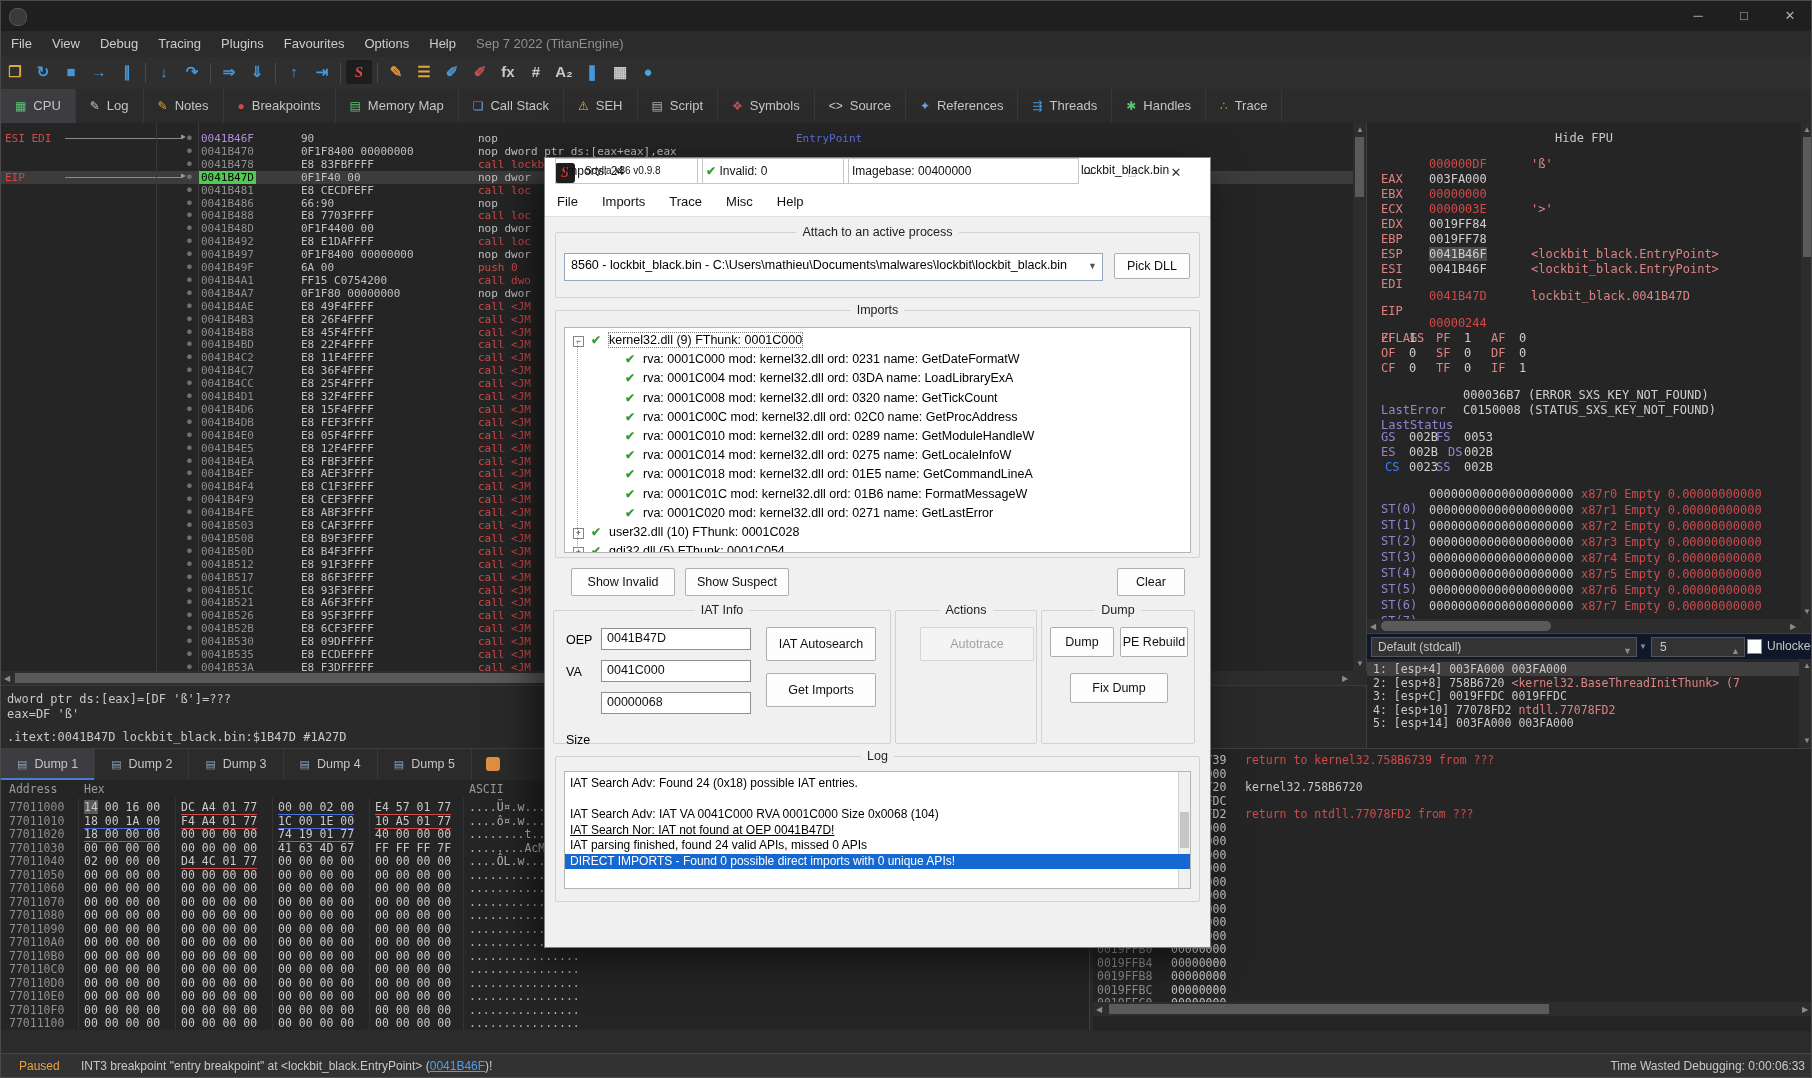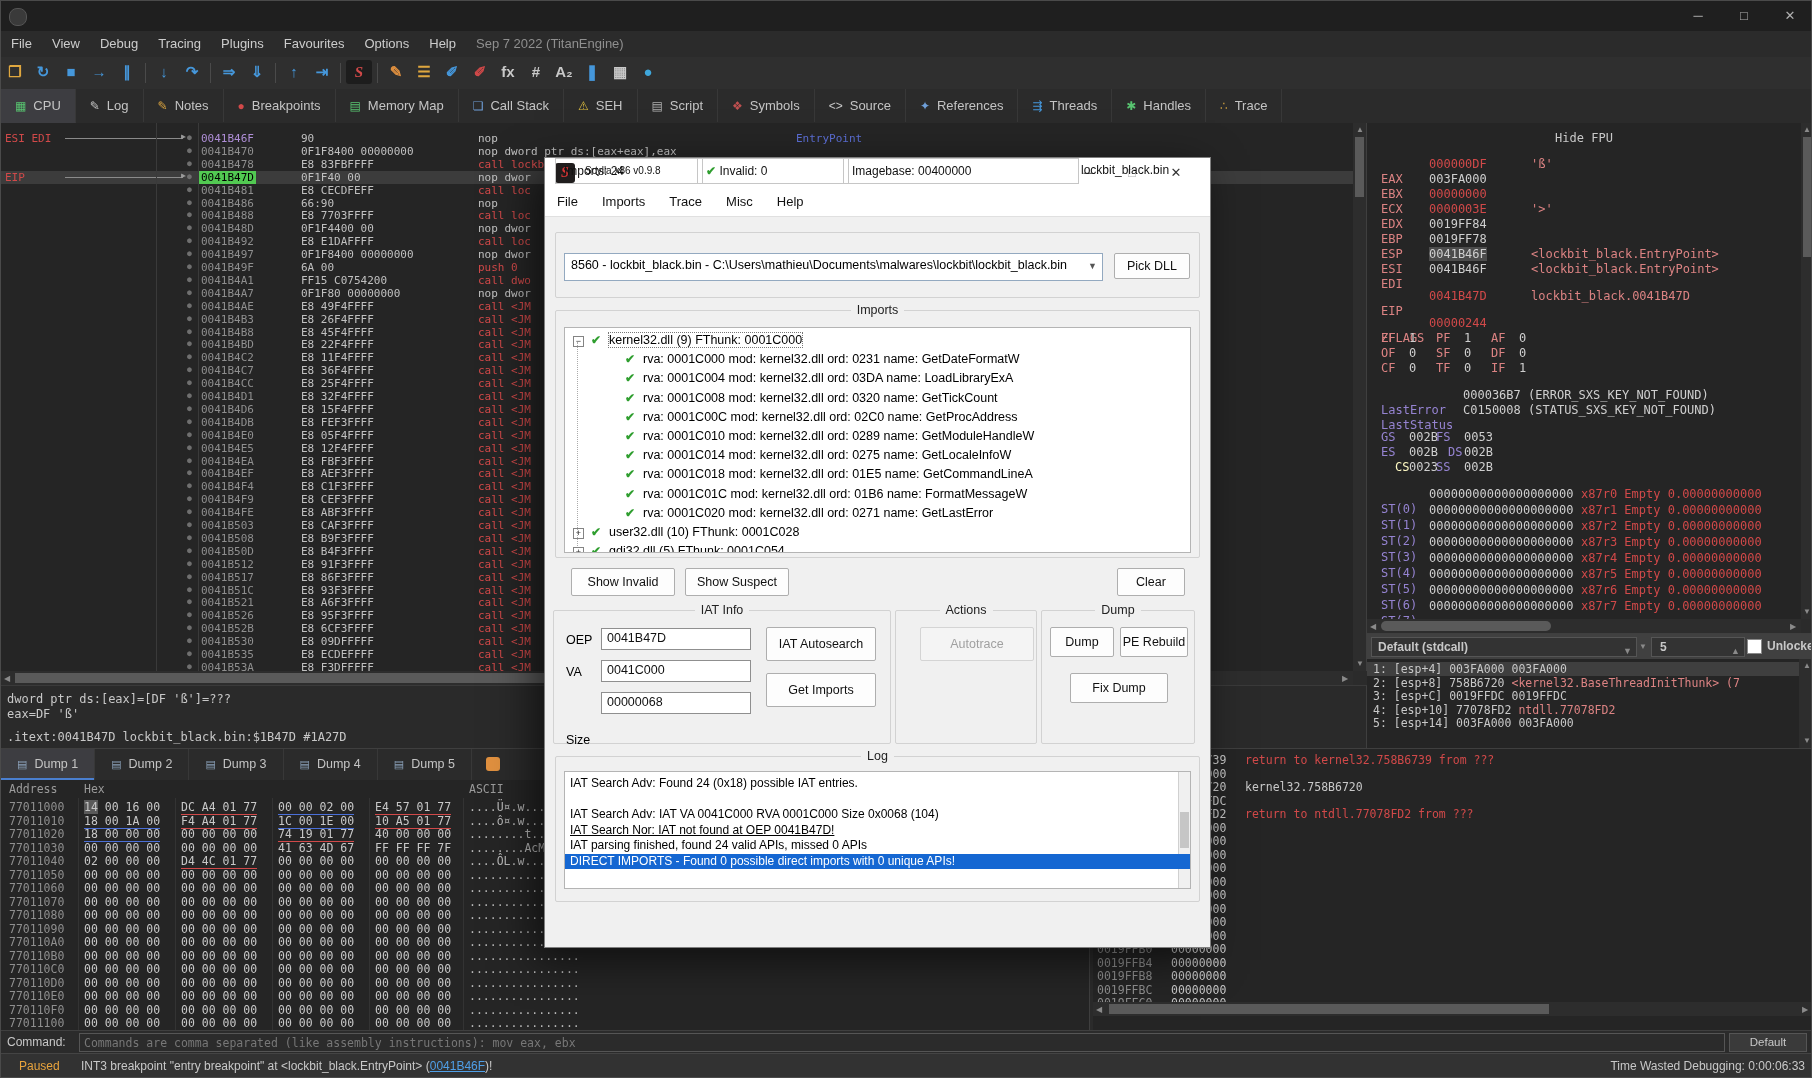--- a/index.html
+++ b/index.html
@@ -52,21 +52,21 @@
   .rn{position:absolute;left:14px;color:#dc8383;margin-top:15px;}
   .rn.purple{color:#9583d1;}
   .rv{position:absolute;left:62px;color:#cfcfcf;}
   .rv.red{color:#d14949;}
   .rv.hl{background:#4c4c4c;}
   .rx{position:absolute;left:164px;color:#dc8383;}
   .stv{position:absolute;left:62px;color:#cfcfcf;}
   .stx{position:absolute;left:214px;color:#d14949;white-space:pre;}
   #hidefpu{left:1366px;top:130px;width:434px;text-align:center;color:#c8c8c8;font-size:12px;}
   
-  #argshead{left:1366px;top:632px;width:446px;height:26px;background:#404040;border-top:1px solid #3f3f3f;border-bottom:1px solid #3f3f3f;font-weight:bold;}
+  #argshead{left:1366px;top:632px;width:446px;height:26px;background:#0f172a;border-top:1px solid #3f3f3f;border-bottom:1px solid #3f3f3f;}
   .combo{position:absolute;background:#333;border:1px solid #555;color:#c8c8c8;font-size:12px;}
   .combo .arr{position:absolute;right:4px;top:4px;color:#8a8a8a;font-size:9px;}
   #args{left:1366px;top:658px;width:446px;height:89px;background:#252525;overflow:hidden;}
   .argrow{position:absolute;left:0;width:432px;font-size:11.5px;color:#c8c8c8;white-space:pre;padding-left:6px;}
   .argrow.hl{background:#3f3f3f;}
   .argrow .sym{color:#dc8383;}
   
   #dumptabs{left:0;top:747px;width:1088px;height:32px;background:#2b2b2b;border-top:1px solid #3f3f3f;}
   .dtab{display:inline-block;height:31px;line-height:31px;padding:0 16px;color:#c4c4c4;font-size:12.5px;border-right:1px solid #383838;vertical-align:top;}
   .dtab .tico{margin-right:7px;color:#8aa0b8;font-size:11px;}
@@ -229,21 +229,21 @@
       <div class="regrow" style="top: 139px;"><span class="rn">EDI</span><span class="rv">0041B46F</span><span class="rx">&lt;lockbit_black.EntryPoint&gt;</span></div>
       <div class="regrow" style="top: 166px;"><span class="rn">EIP</span><span class="rv red">0041B47D</span><span class="rx">lockbit_black.0041B47D</span></div>
       <div class="regrow" style="top: 193px;"><span class="rn">EFLAGS</span><span class="rv red">00000244</span></div>
       <div class="regrow" style="top: 208px;"><span style="position: absolute; left: 14px; color: rgb(220, 131, 131);">ZF</span><span style="position: absolute; left: 42px; color: rgb(207, 207, 207);">1</span><span style="position: absolute; left: 69px; color: rgb(220, 131, 131);">PF</span><span style="position: absolute; left: 97px; color: rgb(207, 207, 207);">1</span><span style="position: absolute; left: 124px; color: rgb(220, 131, 131);">AF</span><span style="position: absolute; left: 152px; color: rgb(207, 207, 207);">0</span></div>
       <div class="regrow" style="top: 223px;"><span style="position: absolute; left: 14px; color: rgb(220, 131, 131);">OF</span><span style="position: absolute; left: 42px; color: rgb(207, 207, 207);">0</span><span style="position: absolute; left: 69px; color: rgb(220, 131, 131);">SF</span><span style="position: absolute; left: 97px; color: rgb(207, 207, 207);">0</span><span style="position: absolute; left: 124px; color: rgb(220, 131, 131);">DF</span><span style="position: absolute; left: 152px; color: rgb(207, 207, 207);">0</span></div>
       <div class="regrow" style="top: 238px;"><span style="position: absolute; left: 14px; color: rgb(220, 131, 131);">CF</span><span style="position: absolute; left: 42px; color: rgb(207, 207, 207);">0</span><span style="position: absolute; left: 69px; color: rgb(220, 131, 131);">TF</span><span style="position: absolute; left: 97px; color: rgb(207, 207, 207);">0</span><span style="position: absolute; left: 124px; color: rgb(220, 131, 131);">IF</span><span style="position: absolute; left: 152px; color: rgb(207, 207, 207);">1</span></div>
       <div class="regrow" style="top: 265px;"><span class="rn purple">LastError</span><span style="position: absolute; left: 96px; color: rgb(207, 207, 207);">000036B7 (ERROR_SXS_KEY_NOT_FOUND)</span></div>
       <div class="regrow" style="top: 280px;"><span class="rn purple">LastStatus</span><span style="position: absolute; left: 96px; color: rgb(207, 207, 207);">C0150008 (STATUS_SXS_KEY_NOT_FOUND)</span></div>
       <div class="regrow" style="top: 307px;"><span style="position: absolute; left: 14px; color: rgb(149, 131, 209);">GS</span><span style="position: absolute; left: 42px; color: rgb(207, 207, 207);">002B</span><span style="position: absolute; left: 69px; color: rgb(149, 131, 209);">FS</span><span style="position: absolute; left: 97px; color: rgb(207, 207, 207);">0053</span></div>
       <div class="regrow" style="top: 322px;"><span style="position: absolute; left: 14px; color: rgb(149, 131, 209);">ES</span><span style="position: absolute; left: 42px; color: rgb(207, 207, 207);">002B</span><span style="position: absolute; left: 69px; color: rgb(149, 131, 209); padding-left: 12px;">DS</span><span style="position: absolute; left: 97px; color: rgb(207, 207, 207);">002B</span></div>
-      <div class="regrow" style="top: 337px;"><span style="position: absolute; left: 28px; color: #fef9c3;">CS</span><span style="position: absolute; left: 42px; color: rgb(207, 207, 207);">0023</span><span style="position: absolute; left: 69px; color: rgb(149, 131, 209);">SS</span><span style="position: absolute; left: 97px; color: rgb(207, 207, 207);">002B</span></div>
+      <div class="regrow" style="top: 337px;"><span style="position: absolute; left: 18px; color: #3b82f6;">CS</span><span style="position: absolute; left: 42px; color: rgb(207, 207, 207);">0023</span><span style="position: absolute; left: 69px; color: rgb(149, 131, 209);">SS</span><span style="position: absolute; left: 97px; color: rgb(207, 207, 207);">002B</span></div>
       <div class="regrow" style="top: 364px;"><span class="rn purple">ST(0)</span><span class="stv">00000000000000000000</span><span class="stx">x87r0 Empty 0.00000000000</span></div>
       <div class="regrow" style="top: 380px;"><span class="rn purple">ST(1)</span><span class="stv">00000000000000000000</span><span class="stx">x87r1 Empty 0.00000000000</span></div>
       <div class="regrow" style="top: 396px;"><span class="rn purple">ST(2)</span><span class="stv">00000000000000000000</span><span class="stx">x87r2 Empty 0.00000000000</span></div>
       <div class="regrow" style="top: 412px;"><span class="rn purple">ST(3)</span><span class="stv">00000000000000000000</span><span class="stx">x87r3 Empty 0.00000000000</span></div>
       <div class="regrow" style="top: 428px;"><span class="rn purple">ST(4)</span><span class="stv">00000000000000000000</span><span class="stx">x87r4 Empty 0.00000000000</span></div>
       <div class="regrow" style="top: 444px;"><span class="rn purple">ST(5)</span><span class="stv">00000000000000000000</span><span class="stx">x87r5 Empty 0.00000000000</span></div>
       <div class="regrow" style="top: 460px;"><span class="rn purple">ST(6)</span><span class="stv">00000000000000000000</span><span class="stx">x87r6 Empty 0.00000000000</span></div>
       <div class="regrow" style="top: 476px;"><span class="rn purple">ST(7)</span><span class="stv">00000000000000000000</span><span class="stx">x87r7 Empty 0.00000000000</span></div>
     </div>
   <div id="hidefpu" class="abs mono">Hide FPU</div>
@@ -333,43 +333,39 @@
       <div class="srow" style="top: 220px; left: 0px; width: 720px; position: absolute;"><span class="saddr">0019FFB8</span><span class="sval">00000000</span></div>
       <div class="srow" style="top: 233.5px; left: 0px; width: 720px; position: absolute;"><span class="saddr">0019FFBC</span><span class="sval">00000000</span></div>
       <div class="srow" style="top: 247px; left: 0px; width: 720px; position: absolute;"><span class="saddr">0019FFC0</span><span class="sval">00000000</span></div>
     </div>
   <div class="abs sbtrack" style="left:1092px;top:1001px;width:720px;height:14px;z-index:60;">
     <div class="sbarrow" style="left:3px;top:3px;">◀</div>
     <div class="sbthumb" style="left:16px;top:2px;width:440px;height:10px;"></div>
     <div class="sbarrow" style="left:709px;top:3px;">▶</div>
   </div>
 
-  <div id="cmdbar" class="abs">
-    <div id="cmdlabel">Command:</div>
-    <input id="cmdinput" class="mono" placeholder="Commands are comma separated (like assembly instructions): mov eax, ebx" style="">
-    <div id="cmddefault">Default</div>
-  </div>
 
   <div id="statusbar" class="abs">
     <div id="st-state">Paused</div>
     <div id="st-msg"><span>INT3 breakpoint "entry breakpoint" at &lt;lockbit_black.EntryPoint&gt; (</span><a>0041B46F</a><span>)!</span></div>
     <div id="st-right">Time Wasted Debugging: 0:00:06:33</div>
   </div>
 
   <div id="scylla" class="abs">
     <div id="sc-title">
       <div class="sico">S</div>
       <div class="ttxt">Scylla x86 v0.9.8</div>
       <div class="scwbtn" style="left:521px">─</div>
       <div class="scwbtn dis" style="left:565px">□</div>
       <div class="scwbtn" style="left:609px">✕</div>
     </div>
     <div id="sc-menu"><span class="scmenuitem">File</span><span class="scmenuitem">Imports</span><span class="scmenuitem">Trace</span><span class="scmenuitem">Misc</span><span class="scmenuitem">Help</span></div>
 
     <div class="scgroup" style="left:10px;top:74px;width:643px;height:64px;">
+      <div class="scgrouplabel"><span>Attach to an active process</span></div>
       <div id="sc-combo" style="left:8px;top:20px;width:525px;height:18px;">
         <span>8560 - lockbit_black.bin - C:\Users\mathieu\Documents\malwares\lockbit\lockbit_black.bin</span><span class="arr">▼</span>
       </div>
       <div class="scbtn" style="left:558px;top:20px;width:74px;height:24px;line-height:24px;">Pick DLL</div>
     </div>
 
     <div class="scgroup" style="left:10px;top:152px;width:643px;height:246px;">
       <div class="scgrouplabel"><span>Imports</span></div>
       <div id="sc-tree" style="left:8px;top:16px;width:625px;height:224px;">
           <div class="trow" style="top: 4px;"><span class="exp">−</span><span class="chk" style="left: 26px;">✔</span><span class="txt sel" style="left: 44px;">kernel32.dll (9) FThunk: 0001C000</span></div>

